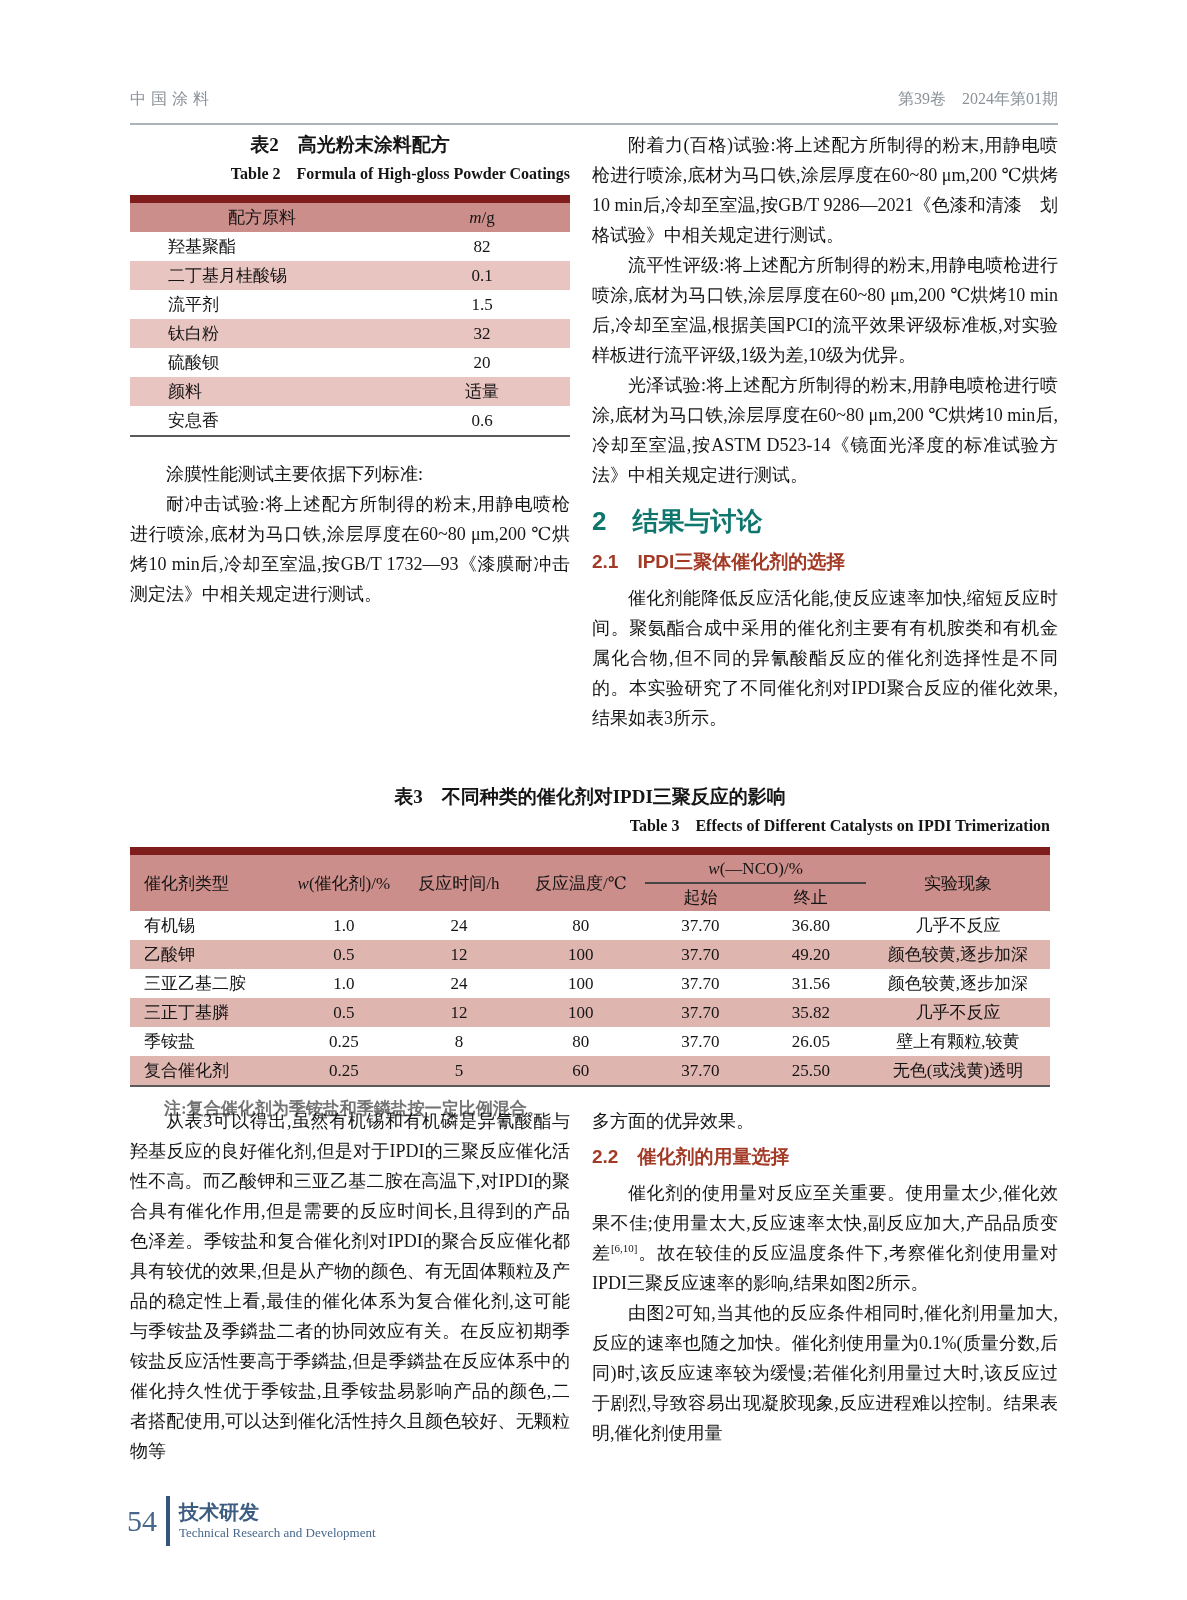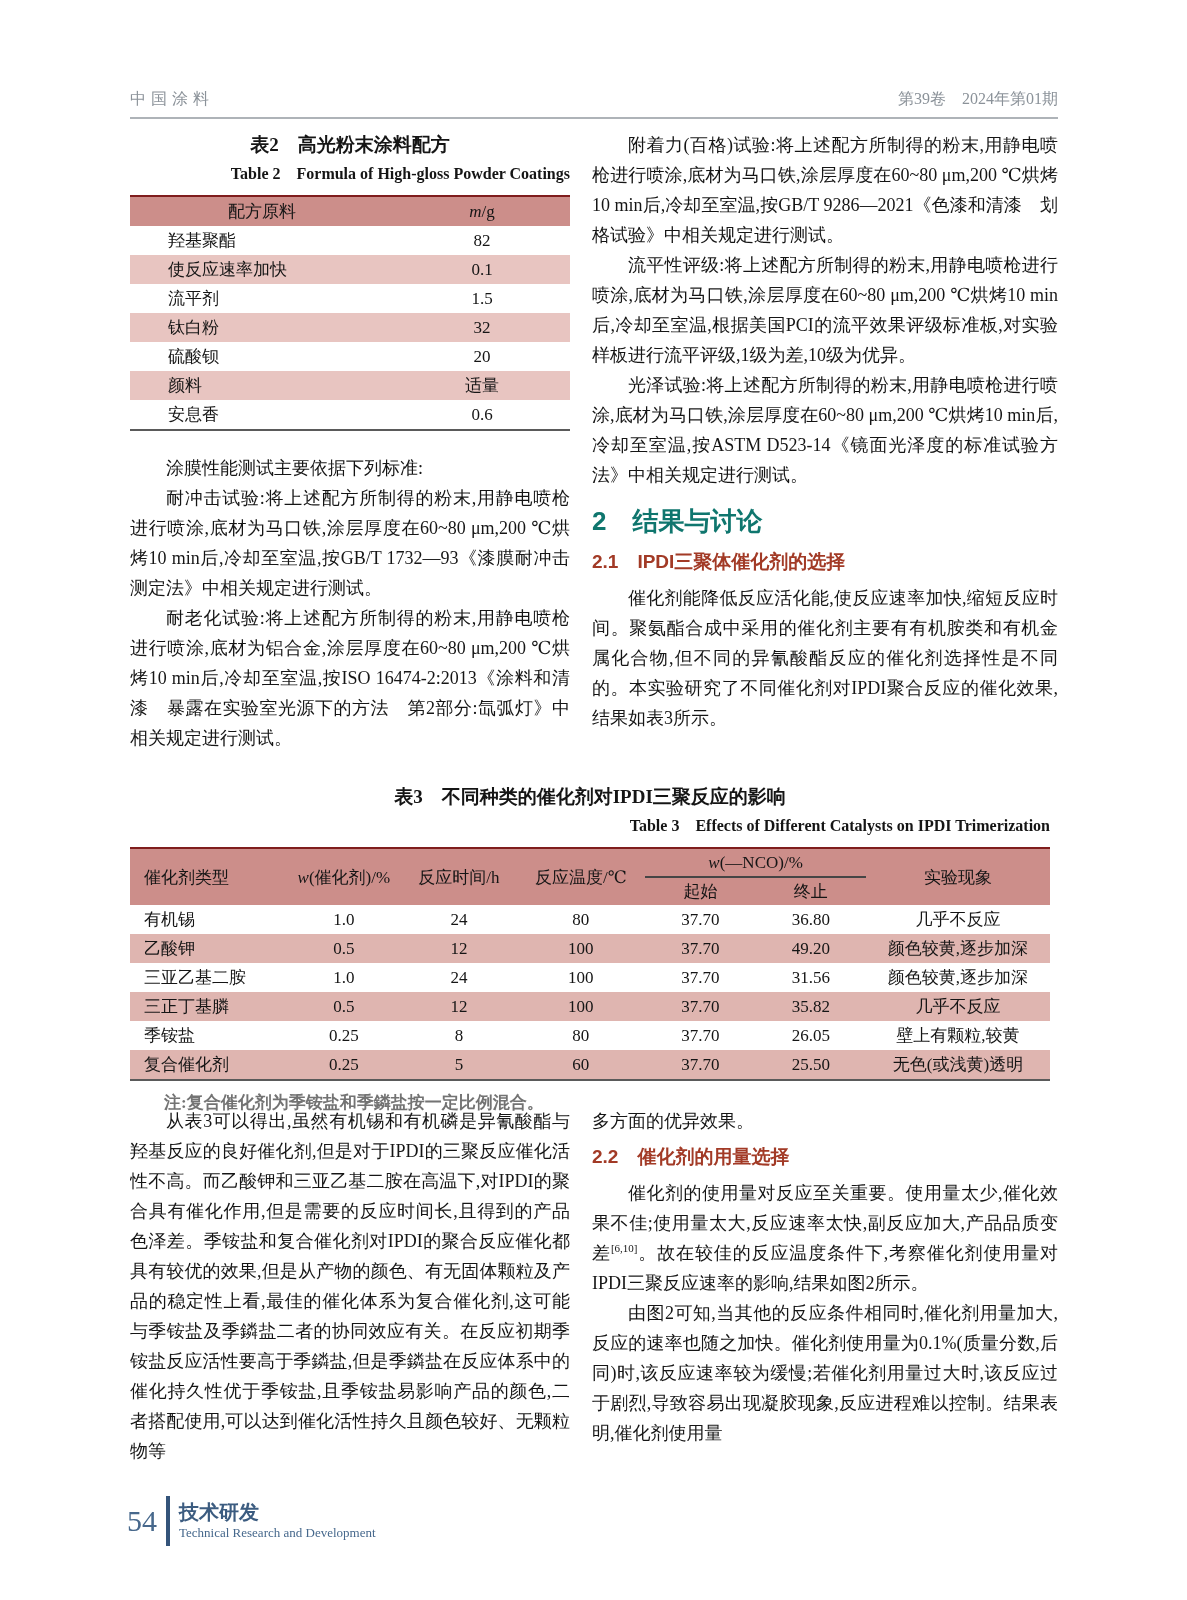--- a/index.html
+++ b/index.html
@@ -2,21 +2,21 @@
 <html><head>
 <meta charset="utf-8">
 <style>
   html,body{margin:0;padding:0;background:#ffffff;}
   .page{position:relative;width:1187px;height:1600px;background:#ffffff;overflow:hidden;
         font-family:"Liberation Serif","DejaVu Serif",serif;color:#151515;}
 
   
   .page-header{position:absolute;left:130px;top:78px;width:928px;height:32px;
     border-bottom:2px solid #aeb3b8;display:flex;justify-content:space-between;
-    align-items:flex-end;padding-bottom:7px;color:#8b9299;font-size:16px;gap:8px;}
+    align-items:flex-end;padding-bottom:13px;color:#8b9299;font-size:16px;gap:8px;}
   .journal-name{letter-spacing:5px;}
 
   
   .col{position:absolute;}
   .left-top{left:130px;top:132px;width:440px;height:648px;overflow:hidden;}
   .right-top{left:592px;top:130px;width:466px;height:650px;overflow:hidden;}
   .table3-block{left:130px;top:784px;width:920px;}
   .left-bottom{left:130px;top:1106px;width:440px;height:386px;overflow:hidden;}
   .right-bottom{left:592px;top:1106px;width:466px;height:386px;overflow:hidden;}
 
@@ -31,21 +31,21 @@
   .h3{font-family:"Liberation Sans","DejaVu Sans",sans-serif;font-size:19px;font-weight:bold;
       color:#a23a26;margin:8px 0 8px 0;}
 
   
   .cap-zh{font-size:19px;font-weight:bold;text-align:center;margin:0 0 6px 0;
       font-family:"Liberation Serif","DejaVu Serif",serif;}
   .cap-en{font-size:16px;font-weight:bold;text-align:right;margin:0 0 10px 0;
       font-family:"Liberation Serif","DejaVu Serif",serif;}
 
   
-  table{width:100%;border-collapse:collapse;border-top:2px solid #7f1d1d;border-bottom:2px solid #5a5a5a;}
+  table{width:100%;border-collapse:collapse;border-top:8px solid #7f1d1d;border-bottom:2px solid #5a5a5a;}
   th,td{font-weight:normal;font-size:17px;text-align:center;padding:0 2px;height:29px;}
   thead th{background:#cc8e8a;}
   .t2 tbody tr:nth-child(even){background:#e8c5c1;}
   .t3 tbody tr:nth-child(even){background:#dfb5b0;}
   .t2 td:first-child{text-align:left;padding-left:38px;}
   .t2 col.c-name{width:60%;} .t2 col.c-val{width:40%;}
   .t3 td:first-child,.t3 th.c1{text-align:left;padding-left:14px;}
   .t3 thead th{height:27px;}
   .t3 th.nco{border-bottom:2px solid #454545;}
   .unit-it{font-style:italic;font-family:"Liberation Serif",serif;}
@@ -83,21 +83,21 @@
           <th>配方原料</th>
           <th><span class="unit-it">m</span><span>/g</span></th>
         </tr>
       </thead>
       <tbody>
           <tr>
             <td>羟基聚酯</td>
             <td>82</td>
           </tr>
           <tr>
-            <td>使反应速率加快</td>
+            <td>二丁基月桂酸锡</td>
             <td>0.1</td>
           </tr>
           <tr>
             <td>流平剂</td>
             <td>1.5</td>
           </tr>
           <tr>
             <td>钛白粉</td>
             <td>32</td>
           </tr>
@@ -110,21 +110,20 @@
             <td>适量</td>
           </tr>
           <tr>
             <td>安息香</td>
             <td>0.6</td>
           </tr>
         </tbody>
     </table>
     <p class="para" style="margin-top:22px">涂膜性能测试主要依据下列标准:</p>
     <p class="para">耐冲击试验:将上述配方所制得的粉末,用静电喷枪进行喷涂,底材为马口铁,涂层厚度在60~80 μm,200 ℃烘烤10 min后,冷却至室温,按GB/T 1732—93《漆膜耐冲击测定法》中相关规定进行测试。</p>
-    <p class="para">耐老化试验:将上述配方所制得的粉末,用静电喷枪进行喷涂,底材为铝合金,涂层厚度在60~80 μm,200 ℃烘烤10 min后,冷却至室温,按ISO 16474-2:2013《涂料和清漆　暴露在实验室光源下的方法　第2部分:氙弧灯》中相关规定进行测试。</p>
   </section>
 
   <section class="col right-top">
     <p class="para">附着力(百格)试验:将上述配方所制得的粉末,用静电喷枪进行喷涂,底材为马口铁,涂层厚度在60~80 μm,200 ℃烘烤10 min后,冷却至室温,按GB/T 9286—2021《色漆和清漆　划格试验》中相关规定进行测试。</p>
     <p class="para">流平性评级:将上述配方所制得的粉末,用静电喷枪进行喷涂,底材为马口铁,涂层厚度在60~80 μm,200 ℃烘烤10 min后,冷却至室温,根据美国PCI的流平效果评级标准板,对实验样板进行流平评级,1级为差,10级为优异。</p>
     <p class="para">光泽试验:将上述配方所制得的粉末,用静电喷枪进行喷涂,底材为马口铁,涂层厚度在60~80 μm,200 ℃烘烤10 min后,冷却至室温,按ASTM D523-14《镜面光泽度的标准试验方法》中相关规定进行测试。</p>
     <h2 class="h2">2　结果与讨论</h2>
     <h3 class="h3">2.1　IPDI三聚体催化剂的选择</h3>
     <p class="para">催化剂能降低反应活化能,使反应速率加快,缩短反应时间。聚氨酯合成中采用的催化剂主要有有机胺类和有机金属化合物,但不同的异氰酸酯反应的催化剂选择性是不同的。本实验研究了不同催化剂对IPDI聚合反应的催化效果,结果如表3所示。</p>
   </section>

